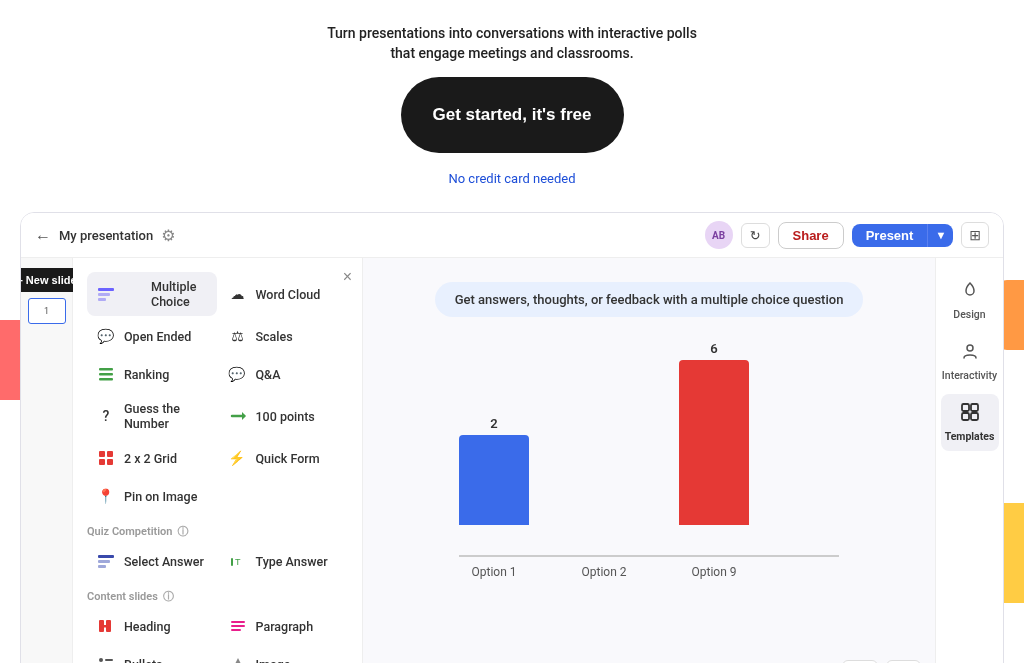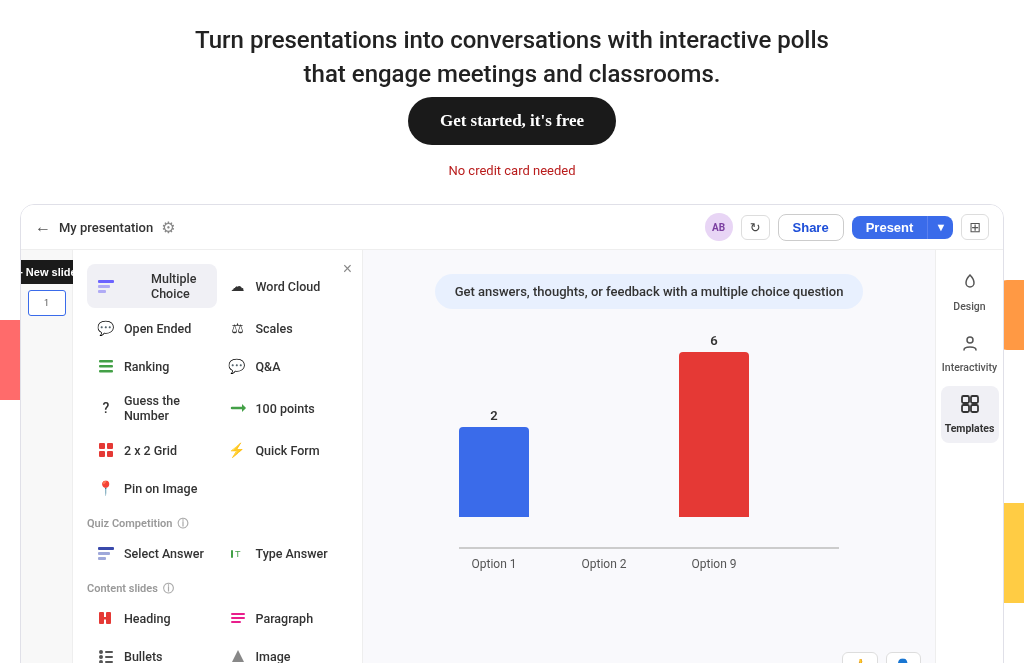--- a/index.html
+++ b/index.html
@@ -10,41 +10,40 @@
       min-height: 663px;
       overflow: hidden;
     }
 
     
     .hero {
       text-align: center;
       padding: 24px 20px 16px;
     }
     .hero-title {
-      font-size: 24px;
+      font-size: 14px;
       font-weight: 500;
       color: #222;
       line-height: 1.4;
-      margin-bottom: 6px;
+      margin-bottom: 14px;
     }
     .hero-cta-btn {
       background: #1a1a1a;
       color: #fff;
       border: none;
       border-radius: 50px;
-      padding: 14px 32px;
+      padding: 28px 32px;
       font-size: 17px;
       font-weight: 600;
       cursor: pointer;
       margin-bottom: 10px;
-      font-family: Liberation Serif, serif;
     }
     .hero-subtitle {
       font-size: 13px;
-      color: #b91c1c;
+      color: #1d4ed8;
       margin-top: 8px;
     }
 
     
     .app-window {
       margin: 10px 20px 0;
       border: 1.5px solid #e0e0e8;
       border-radius: 14px;
       background: #fff;
       overflow: hidden;
@@ -113,21 +112,21 @@
       color: #444;
     }
     .share-btn {
       background: #fff;
       border: 1.5px solid #ccc;
       border-radius: 8px;
       padding: 5px 14px;
       font-size: 13px;
       font-weight: 600;
       cursor: pointer;
-      color: #1d4ed8;
+      color: #b91c1c;
     }
     .present-btn {
       background: #3a6bea;
       color: #fff;
       border: none;
       border-radius: 8px 0 0 8px;
       padding: 4px 14px;
       font-size: 13px;
       font-weight: 600;
       cursor: pointer;

